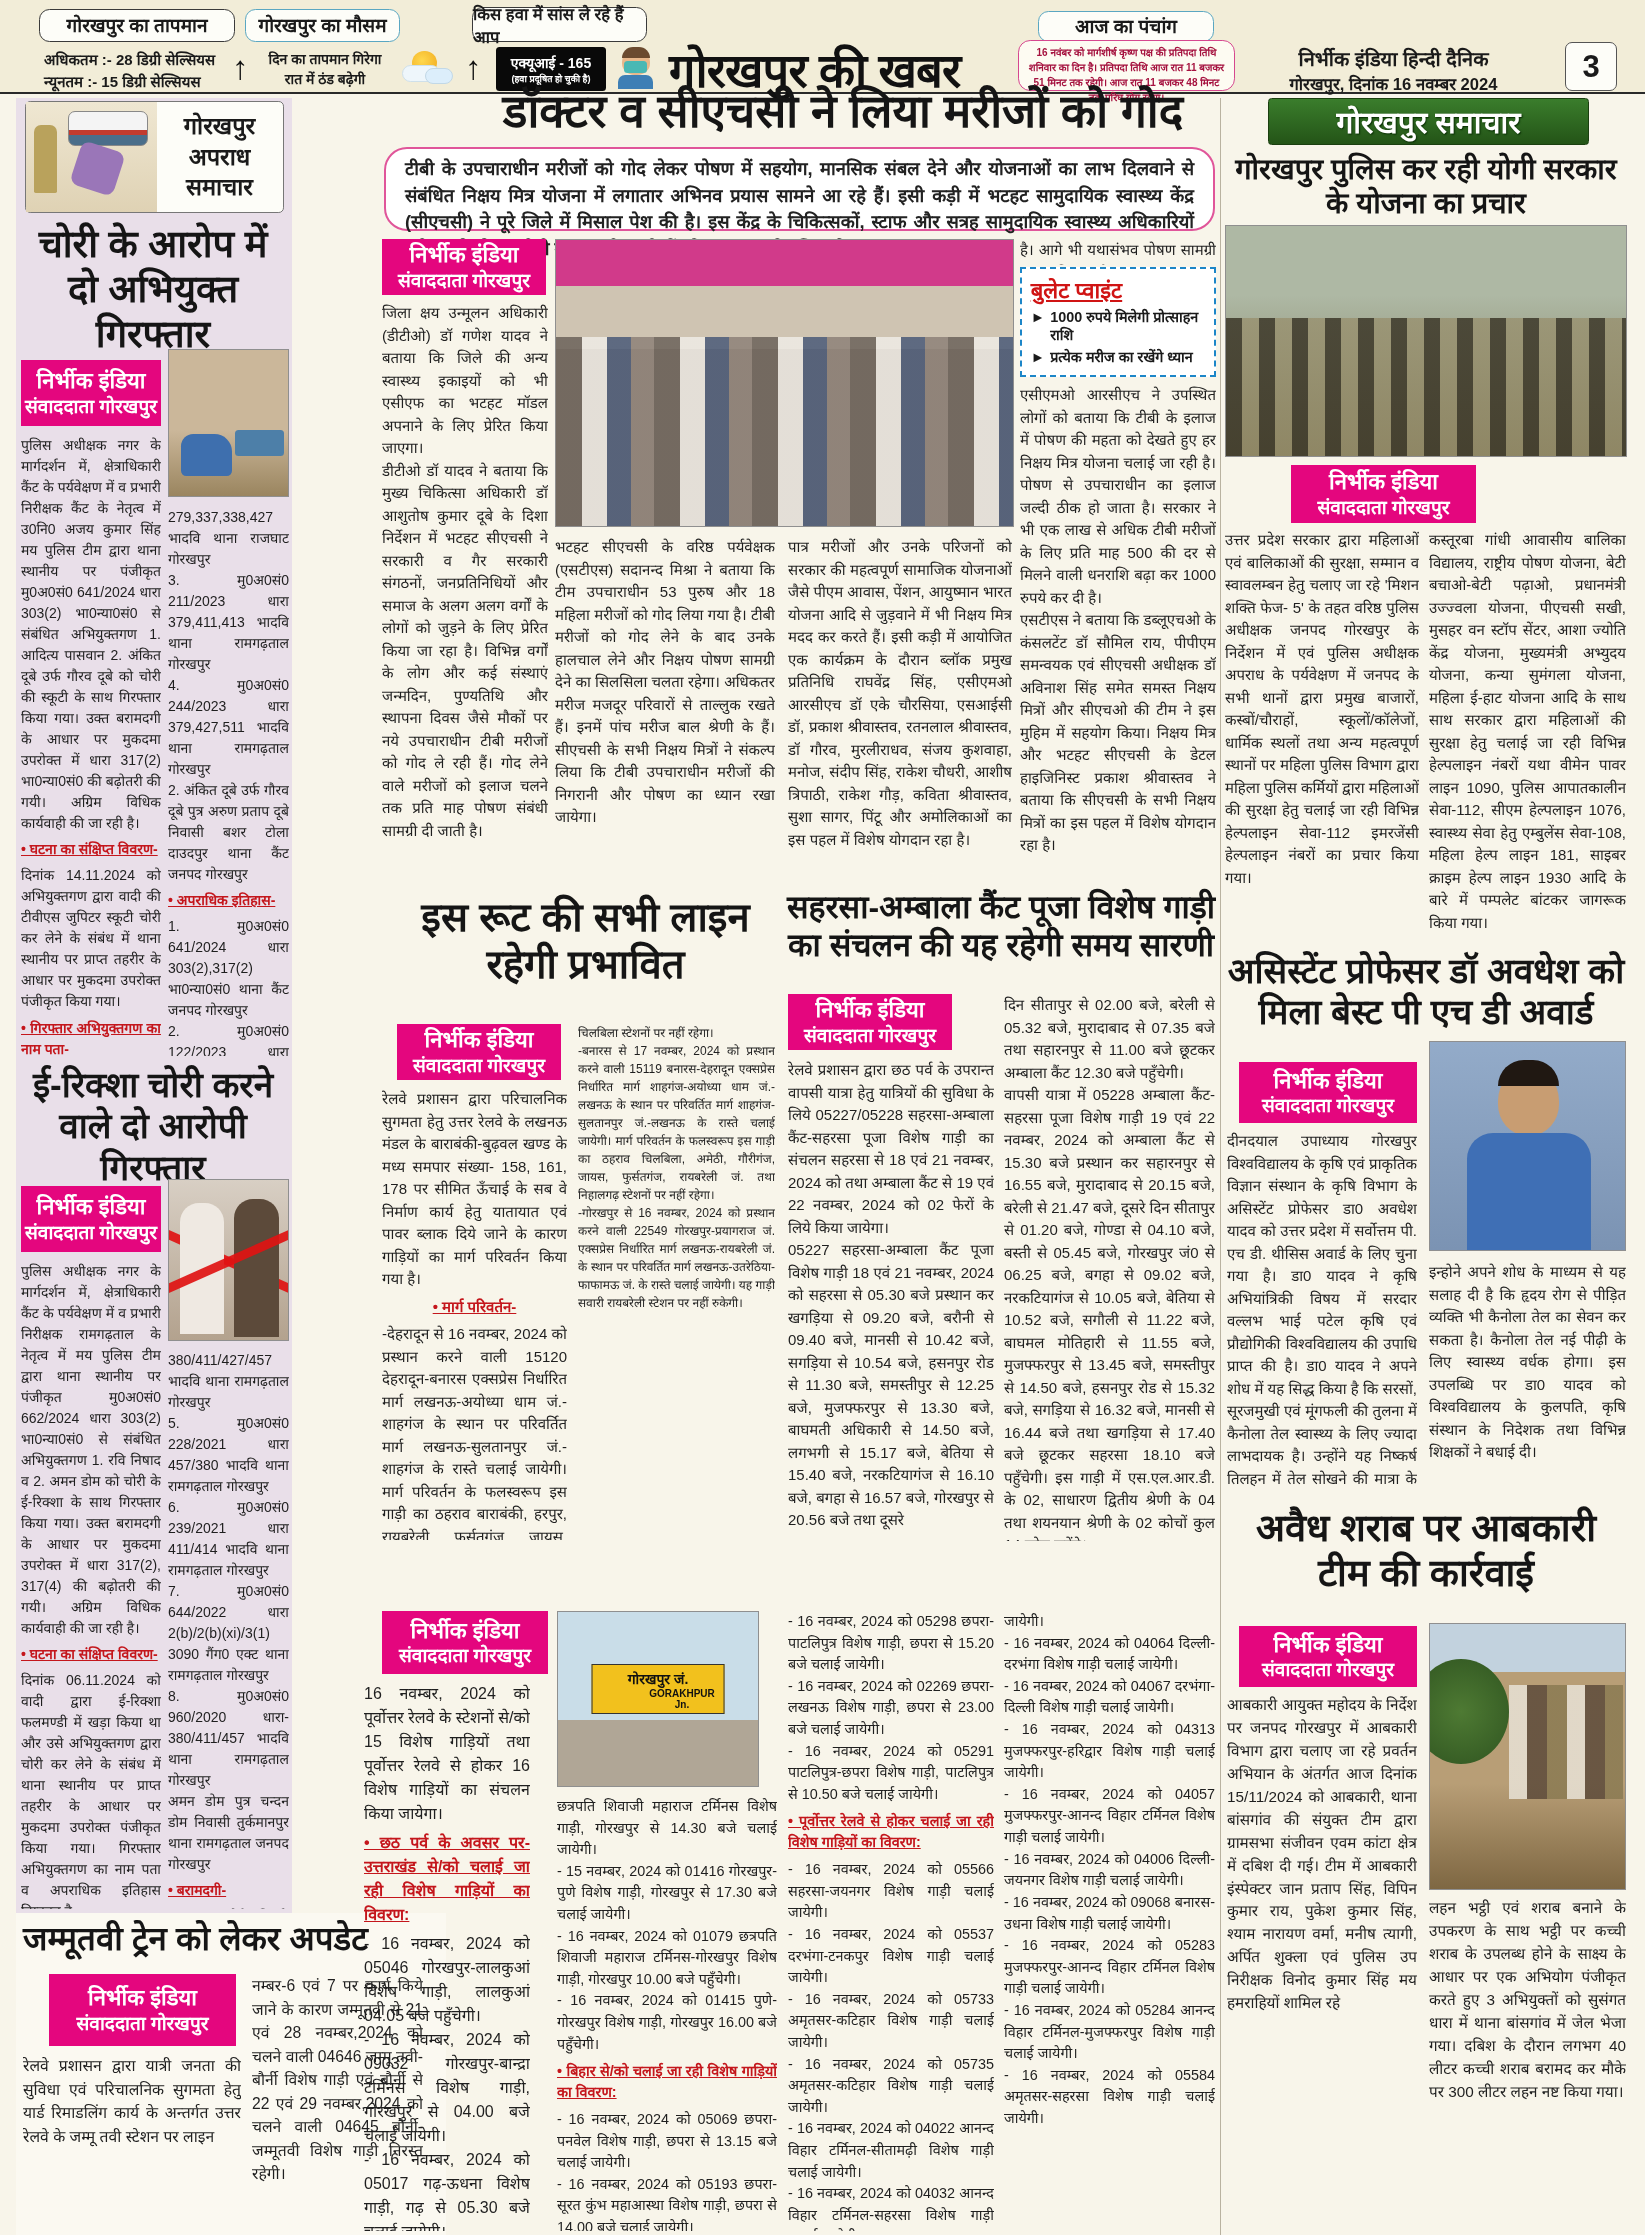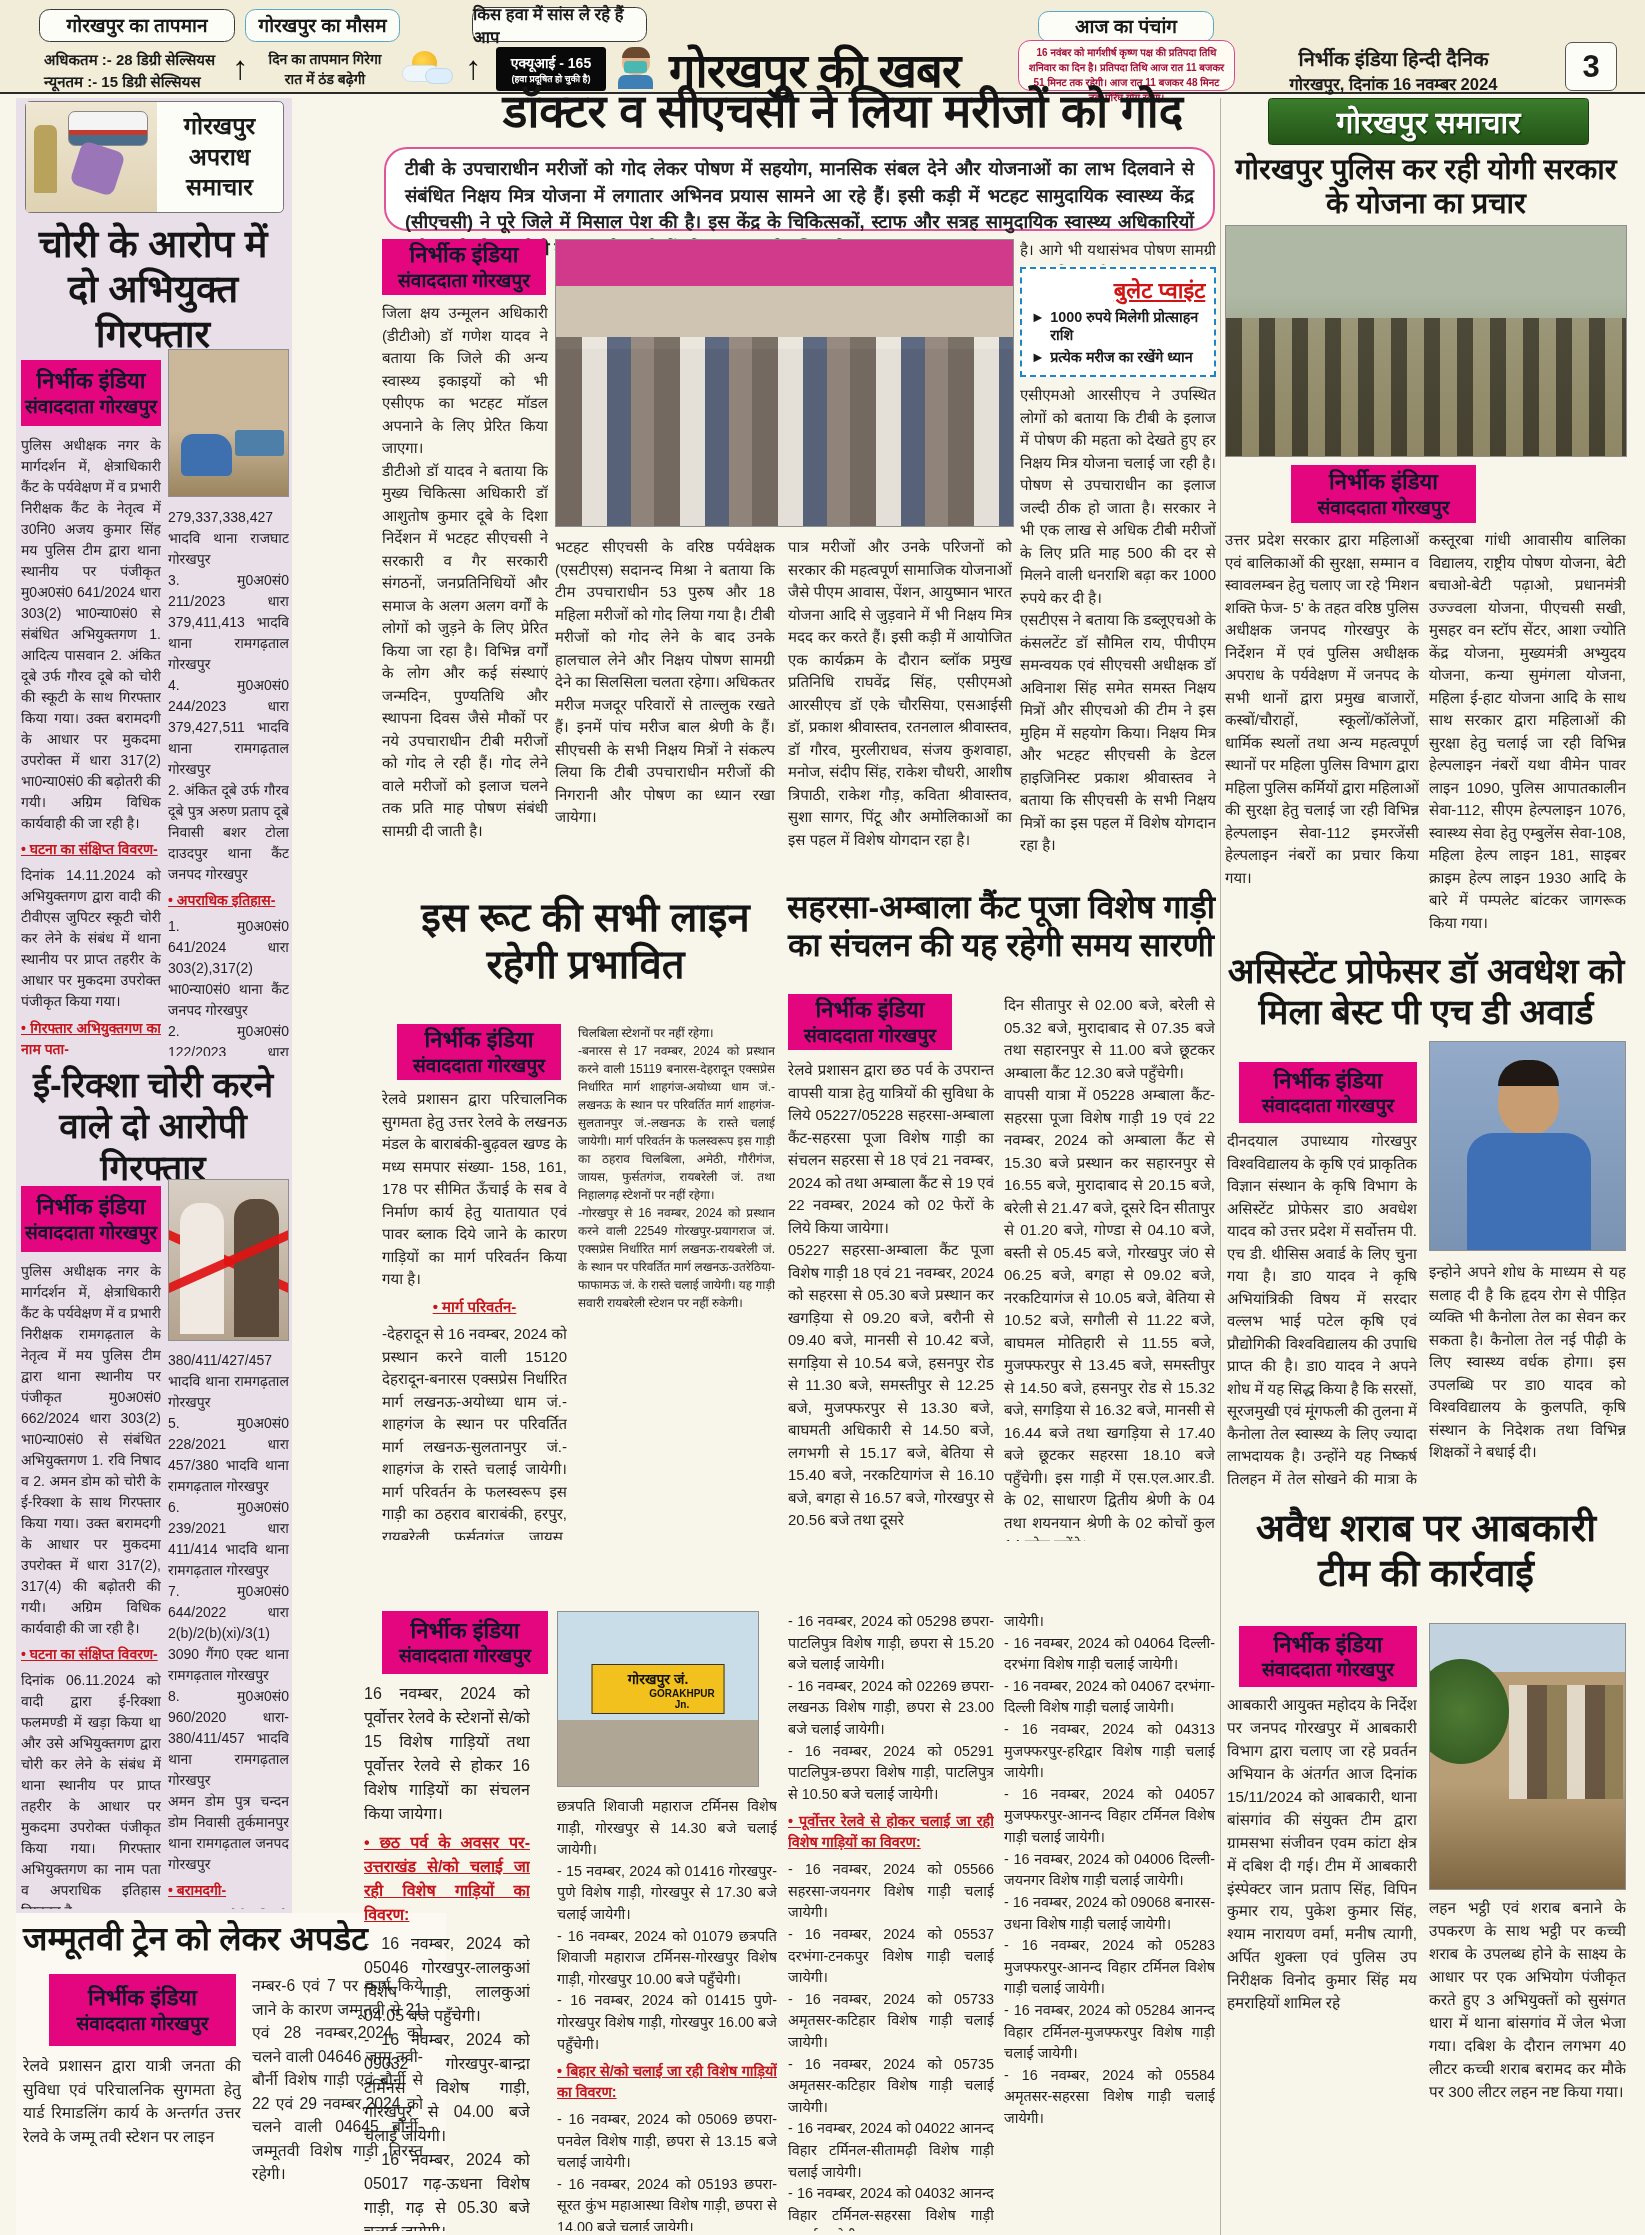--- a/index.html
+++ b/index.html
@@ -14,36 +14,36 @@
   .small-bold{font-weight:800;font-size:15px;line-height:1.45;}
   .aqibox{background:#090909;color:#fff;border-radius:3.5px;display:flex;flex-direction:column;
           align-items:center;justify-content:center;text-align:center;}
   .masthead{font-weight:900;font-size:47px;letter-spacing:-0.9px;white-space:nowrap;color:#111;}
   .panchang{border:1.7px solid #d6478f;border-radius:12.2px;background:#fdfbf2;color:#a5123f;
             font-size:10px;font-weight:700;line-height:1.5;padding:3.5px 7px;text-align:center;}
   .pagebox{border:1.7px solid #555;border-radius:7px;background:#fdfdf8;display:flex;align-items:center;
            justify-content:center;font-size:31px;font-weight:700;}
   
   .headline{font-weight:900;color:#151515;text-align:center;line-height:1.18;}
-  .byline{background:#e4067e;color:#0f172a;text-align:center;font-weight:800;display:flex;
+  .byline{background:#e4067e;color:#ffffff;text-align:center;font-weight:800;display:flex;
           flex-direction:column;align-items:center;justify-content:center;line-height:1.25;}
   .byline .b1{font-size:22px;}
   .byline .b2{font-size:19px;}
   .body-txt{font-size:14.4px;line-height:1.5;text-align:justify;color:#1f1f1f;overflow:hidden;}
   .body-txt p{margin:0 0 5.2px 0;}
   .pre{white-space:pre-line;}
   .subhead{color:#c4161c;font-weight:800;text-decoration:underline;}
   .photo{border:0.9px solid #8f8f8f;overflow:hidden;}
   .leftbg{background:#e9dfe9;}
   .whitebg{background:#fbf9f1;}
   .intro-box{border:2.6px solid #e0559a;border-radius:23px;background:#fff;
              font-size:18.3px;font-weight:600;line-height:1.45;text-align:justify;
              padding:7px 19px;color:#222;}
   .bullet-box{border:2.6px dashed #1c86c8;background:#fff;padding:5.2px 8.7px;}
-  .bullet-title{color:#d01414;font-weight:900;font-size:22px;text-align:right;
+  .bullet-title{color:#d01414;font-weight:900;font-size:22px;text-align:left;
                 text-decoration:underline;margin:0 0 3.5px 0;}
   .bullet-item{font-size:14.4px;font-weight:700;line-height:1.3;margin:2.6px 0;display:flex;gap:5.2px;}
   .greenbanner{background:linear-gradient(180deg,#3a7d2c,#245417);border:1.7px solid #1b3f10;
                color:#fff;font-weight:900;font-size:30px;display:flex;align-items:center;
                justify-content:center;border-radius:3.5px;text-shadow:0.9px 0.9px 1.7px #062a00;}
   .crimebox{background:#fdfdf8;border:1.7px solid #777;border-radius:5.2px;display:flex;}
   .crime-illu{width:131px;height:100%;position:relative;background:linear-gradient(180deg,#efe7d2,#dfd2b4);flex:none;}
   .crime-title{flex:1;display:flex;flex-direction:column;align-items:center;justify-content:center;
                font-weight:900;font-size:23.6px;line-height:1.3;text-align:center;}
   .sign{position:absolute;left:50%;top:30%;transform:translateX(-50%);background:#f2c11d;

